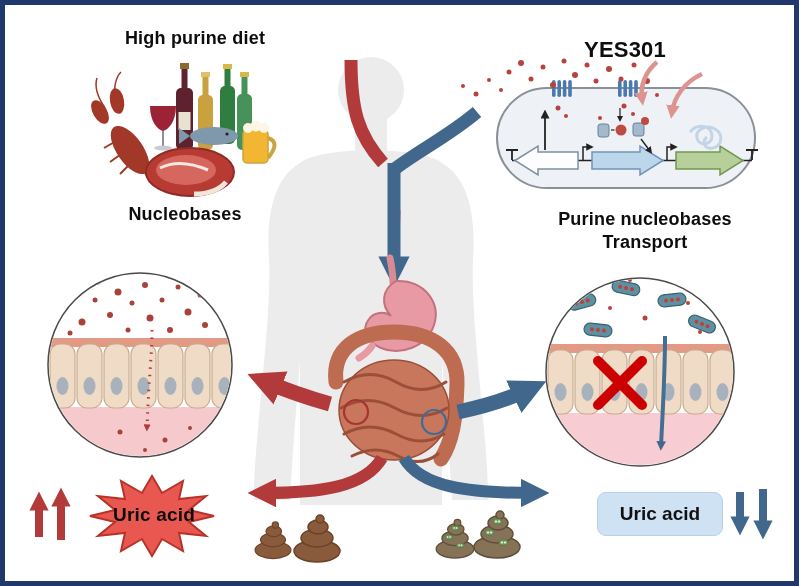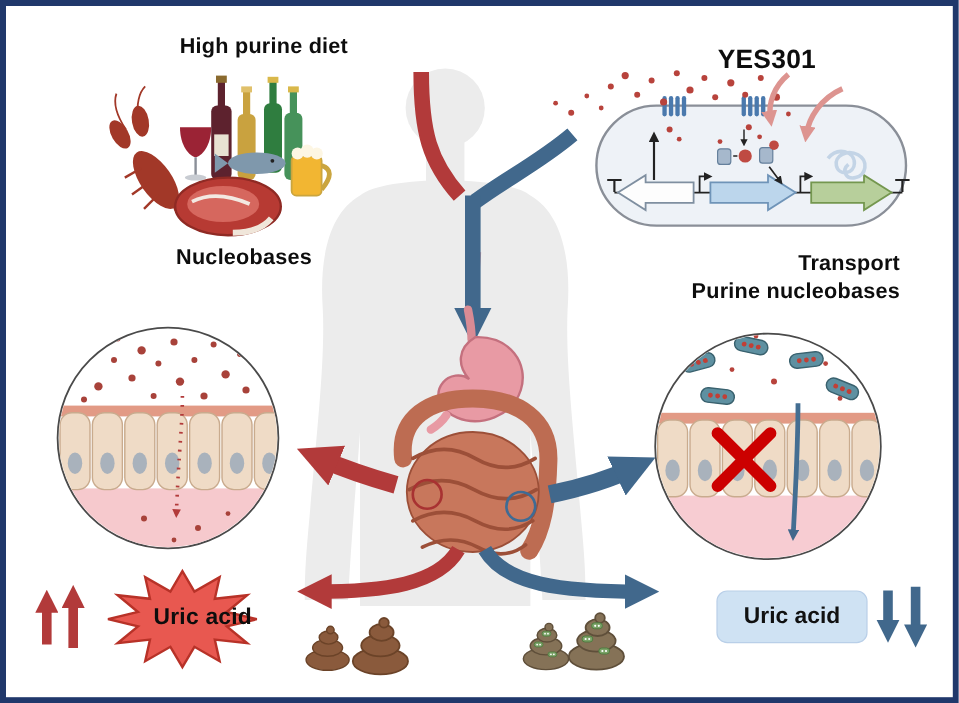--- a/index.html
+++ b/index.html
@@ -3,21 +3,21 @@
 <meta charset="utf-8">
 <style>
   html,body{margin:0;padding:0;background:#ffffff;}
   .canvas{
     position:relative;width:799px;height:586px;box-sizing:border-box;
     border:5px solid #20386b;background:#ffffff;overflow:hidden;
     font-family:"Liberation Sans",sans-serif;
   }
   svg.scene{position:absolute;left:0;top:0;display:block;}
   .lbl{
-    position:absolute;font-weight:700;color:#0d0d0d;text-align:right;
+    position:absolute;font-weight:700;color:#0d0d0d;text-align:center;
     letter-spacing:.2px;line-height:1.25;
   }
   #lbl-diet{left:95px;top:22px;width:190px;font-size:18px;}
   #lbl-nucleobases{left:105px;top:198px;width:150px;font-size:18px;}
   #lbl-yes301{left:565px;top:31px;width:110px;font-size:22px;}
   #lbl-transport{left:535px;top:203px;width:210px;font-size:18px;}
   #lbl-ua-left{left:93px;top:498px;width:112px;font-size:19px;}
   .uric-box{
     position:absolute;left:592px;top:487px;width:124px;height:42px;
     background:#cfe2f3;border:1px solid #b9cfe8;border-radius:9px;
@@ -340,21 +340,21 @@
   <use href="#poop" transform="translate(273,550) scale(0.78)"></use>
   <use href="#poop" transform="translate(317,551) scale(1)"></use>
   <use href="#poopG" transform="translate(455,549) scale(0.82)"></use>
   <use href="#poopG" transform="translate(497,547) scale(1)"></use>
 </svg>
 
 <div class="lbl" id="lbl-diet">High purine diet</div>
 <div class="lbl" id="lbl-nucleobases">Nucleobases</div>
 <div class="lbl" id="lbl-yes301">YES301</div>
 <div class="lbl" id="lbl-transport">
+  <div>Purine nucleobases</div>
   <div>Transport</div>
-  <div>Purine nucleobases</div>
 </div>
 <div class="lbl" id="lbl-ua-left">Uric acid</div>
 <div class="uric-box">
   <span>Uric acid</span>
 </div>
 
 </div>
 
 </body></html>

